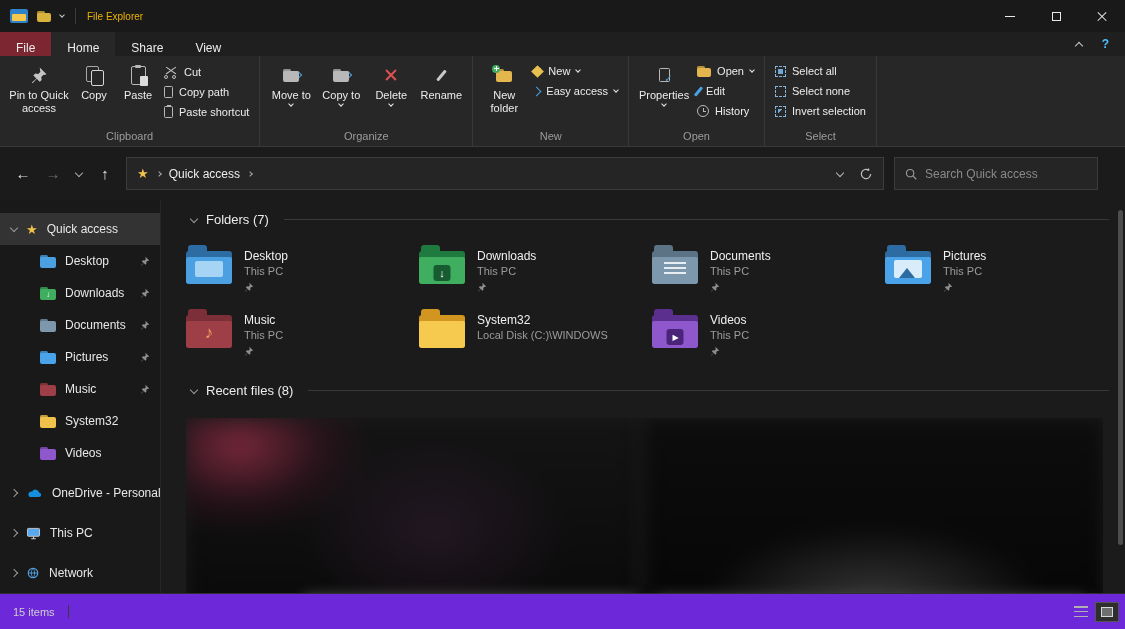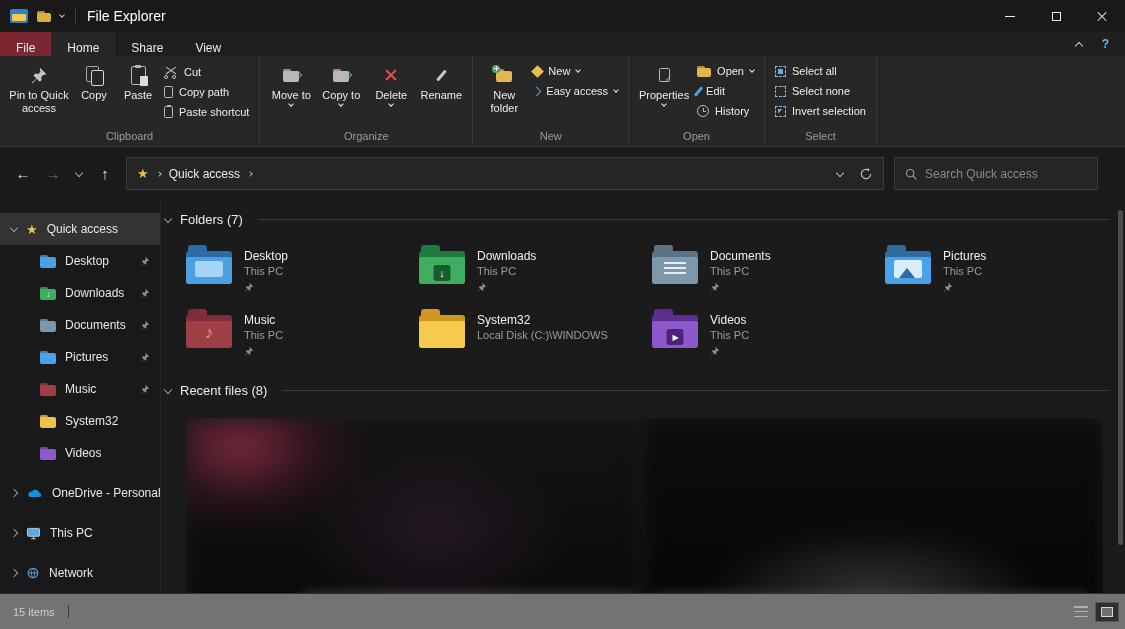--- a/index.html
+++ b/index.html
@@ -19,21 +19,21 @@
   .tb-left { display:flex; align-items:center; gap:9px; padding-left:10px; color:#c8c8c8; }
   .app-icon { position:relative; width:18px; height:14px; }
   .app-icon .ai-back { position:absolute; inset:0; background:#2f83c9; border-radius:2px; }
   .app-icon .ai-front { position:absolute; left:2px; right:2px; bottom:2px; height:7px; background:#f7c84b; border-radius:1px; }
   .mfolder { position:relative; display:inline-block; width:16px; height:13px; flex:0 0 auto; }
   .mfolder::before { content:""; position:absolute; top:0; left:0; width:8px; height:4px; border-radius:1.5px 1.5px 0 0; background:var(--mc,#d8b23c); filter:brightness(.8); }
   .mfolder::after  { content:""; position:absolute; top:2px; left:0; right:0; bottom:0; border-radius:2px; background:var(--mc,#d8b23c); }
   .mfolder .mglyph { position:absolute; z-index:1; inset:2px 0 0 0; display:flex; align-items:center; justify-content:center; color:#fff; font-size:8px; font-weight:bold; }
   .mfolder.sz14 { width:14px; height:11px; }
   .tb-sep { width:1px; height:16px; background:#3c3c3c; margin:0 2px; }
-  .tb-title { font-size:14px; color:#ffffff; }
+  .tb-title { font-size:10px; color:#eab308; }
   .tb-controls { margin-left:auto; display:flex; height:100%; }
   .tb-btn { width:46px; height:100%; display:flex; align-items:center; justify-content:center; }
   .min-glyph { width:10px; height:1px; background:#e8e8e8; }
   .max-glyph { width:9px; height:9px; border:1px solid #e8e8e8; }
   .x-glyph { position:relative; width:12px; height:12px; }
   .x-glyph::before,.x-glyph::after { content:""; position:absolute; top:5.5px; left:0; width:12px; height:1.2px; background:#e8e8e8; }
   .x-glyph::before { transform:rotate(45deg); } .x-glyph::after { transform:rotate(-45deg); }
 
   
   .tabrow { position:absolute; top:32px; left:0; right:0; height:24px; background:#1f1f1f; display:flex; align-items:stretch; font-size:12px; }
@@ -115,21 +115,21 @@
   .srow { height:32px; display:flex; align-items:center; font-size:12px; color:#e8e8e8; padding-left:11px; gap:9px; }
   .srow .chev { color:#9a9a9a; flex:0 0 auto; }
   .srow.child { padding-left:40px; }
   .srow.selected { background:#333333; }
   .srow .star { color:#f0c14b; font-size:13px; }
   .slabel { white-space:nowrap; overflow:hidden; }
   .spin { margin-left:auto; margin-right:10px; flex:0 0 auto; }
   .srow.gap { margin-top:8px; }
 
   .content { flex:1; position:relative; background:#1b1b1b; border-left:1px solid #262626; overflow:hidden; }
-  .section-hdr { position:absolute; left:0; right:16px; display:flex; align-items:center; gap:9px; padding-left:4px; font-size:13px; color:#ececec; }
+  .section-hdr { position:absolute; left:0; right:16px; display:flex; align-items:center; gap:9px; padding-left:30px; font-size:13px; color:#ececec; }
   .section-hdr .chev { color:#9a9a9a; }
   .hdr-line { flex:1; height:1px; background:#393939; margin-left:6px; }
   .hdr1 { top:12px; } .hdr2 { top:183px;justify-content:center; }
 
   .tiles { position:absolute; left:25px; top:42px; display:grid; grid-template-columns:repeat(4,233px); grid-auto-rows:64px; }
   .tile { display:flex; gap:12px; }
   .bfolder { position:relative; width:46px; height:34px; margin-top:8px; flex:0 0 auto; }
   .bfolder::before { content:""; position:absolute; top:-5px; left:2px; width:19px; height:10px; border-radius:3px 3px 0 0; background:var(--back); }
   .bfolder .back  { position:absolute; top:1px; left:0; right:0; bottom:0; background:var(--back); border-radius:3px; }
   .bfolder .front { position:absolute; left:0; right:0; bottom:0; height:27px; background:var(--front); border-radius:2px 2px 3px 3px; }
@@ -164,21 +164,21 @@
                         linear-gradient(180deg,#141414,#0a0a0a); }
   .blur-b { position:absolute; left:458px; top:0; width:460px; height:190px; filter:blur(9px);
             background: radial-gradient(240px 110px at 50% 98%, rgba(95,95,95,.55), transparent 72%),
                         linear-gradient(180deg,#0d0d0d,#060606); }
   .strip1 { position:absolute; left:118px; bottom:-7px; width:330px; height:16px; background:#5a5a5a; filter:blur(7px); border-radius:3px; }
   .strip2 { position:absolute; left:470px; bottom:-7px; width:430px; height:16px; background:#4a4a4a; filter:blur(7px); border-radius:3px; }
 
   .vscroll { position:absolute; right:2px; top:10px; width:5px; height:335px; background:#4d4d4d; border-radius:3px; }
 
   
-  .statusbar { position:absolute; left:0; right:0; bottom:0; height:36px; background:#737373; border-top:1px solid #2e2e2e; display:flex; align-items:center; font-size:11px; color:#cfcfcf; }
+  .statusbar { position:absolute; left:0; right:0; bottom:0; height:36px; background:#6d28d9; border-top:1px solid #2e2e2e; display:flex; align-items:center; font-size:11px; color:#cfcfcf; }
   .sb-count { padding-left:13px; }
   .sb-sep { width:1px; height:13px; background:#3a3a3a; margin-left:13px; }
   .sb-views { margin-left:auto; display:flex; gap:4px; padding-right:7px; }
   .sb-view { width:22px; height:18px; display:flex; align-items:center; justify-content:center; }
   .sb-view.active { background:#2e2e2e; outline:1px solid #555; }
   .ic-rows { width:14px; height:11px; display:flex; flex-direction:column; justify-content:space-between; }
   .ic-rows i { display:block; width:14px; height:1.5px; background:#b0b0b0; }
   .ic-thumb { width:12px; height:10px; border:1.2px solid #d8d8d8; background:#6f6f6f; }
 </style>
 </head>

